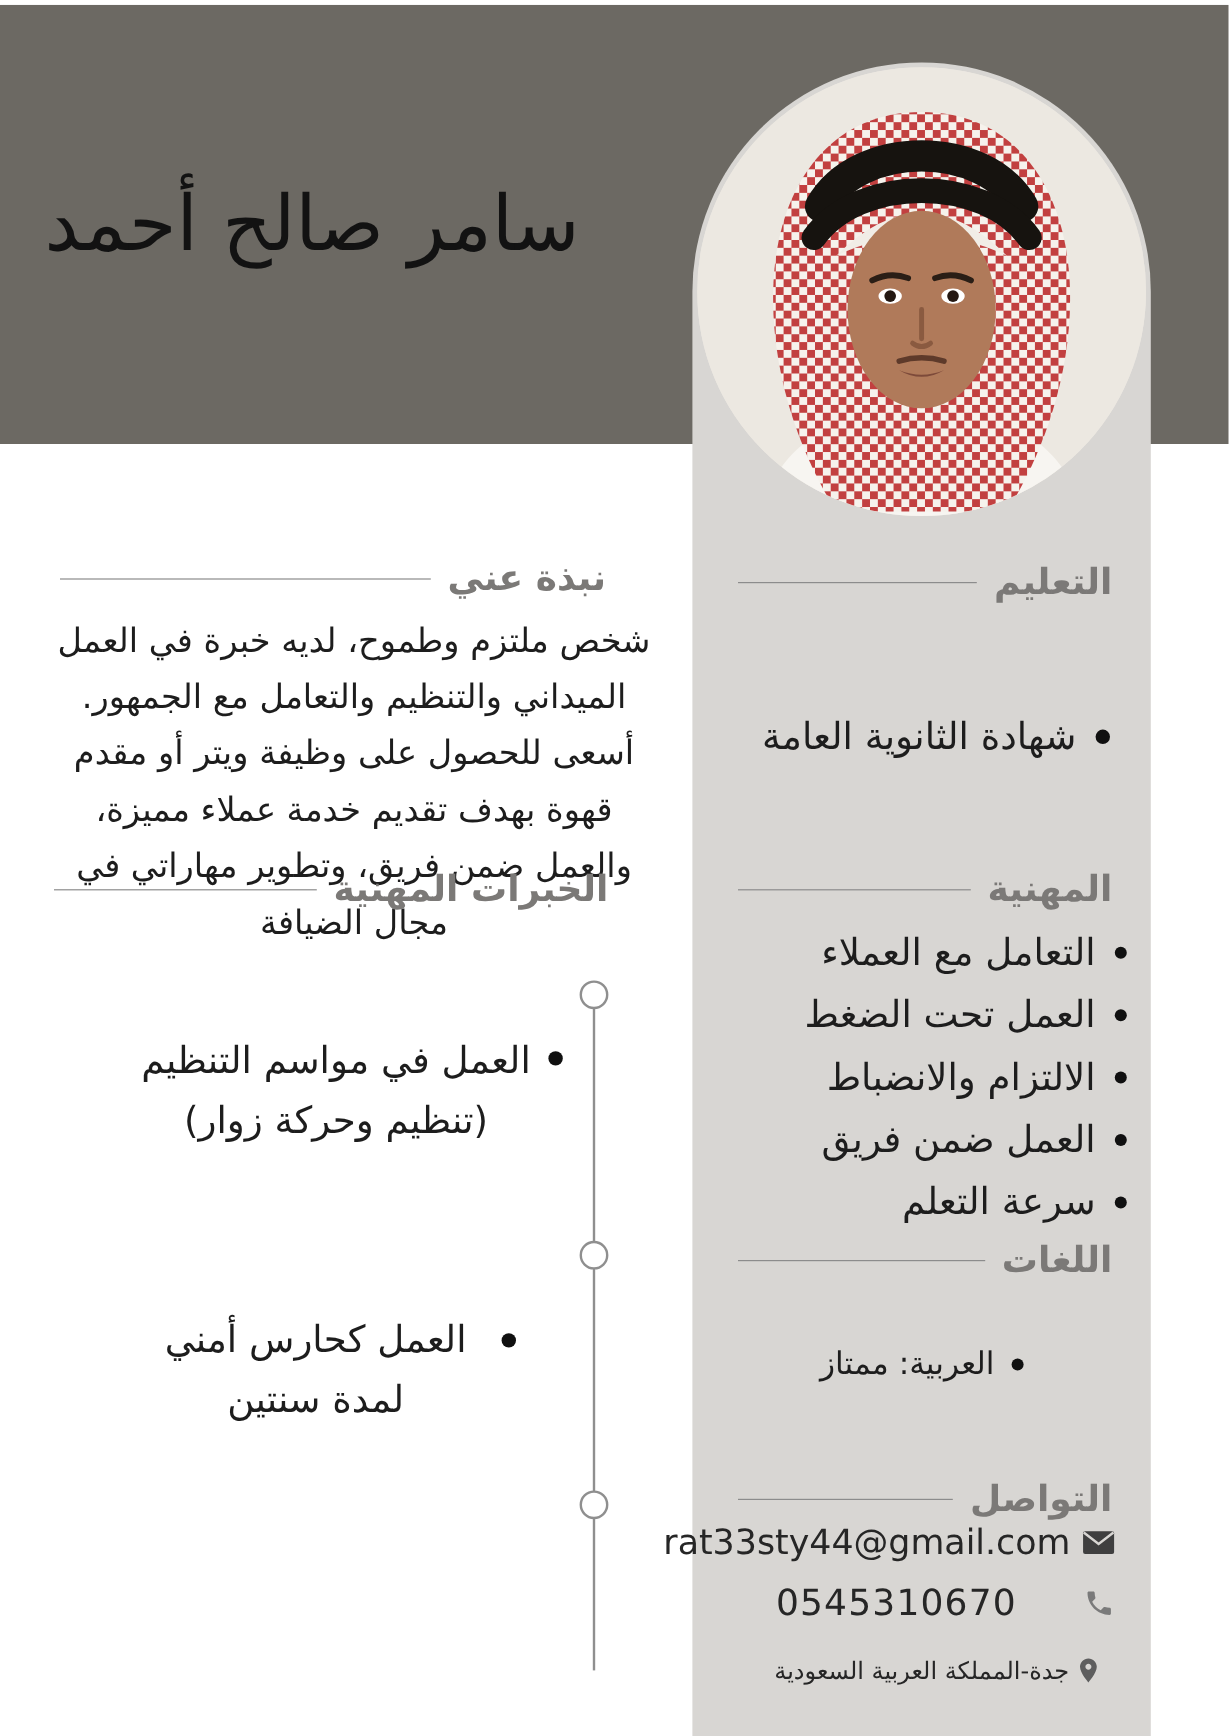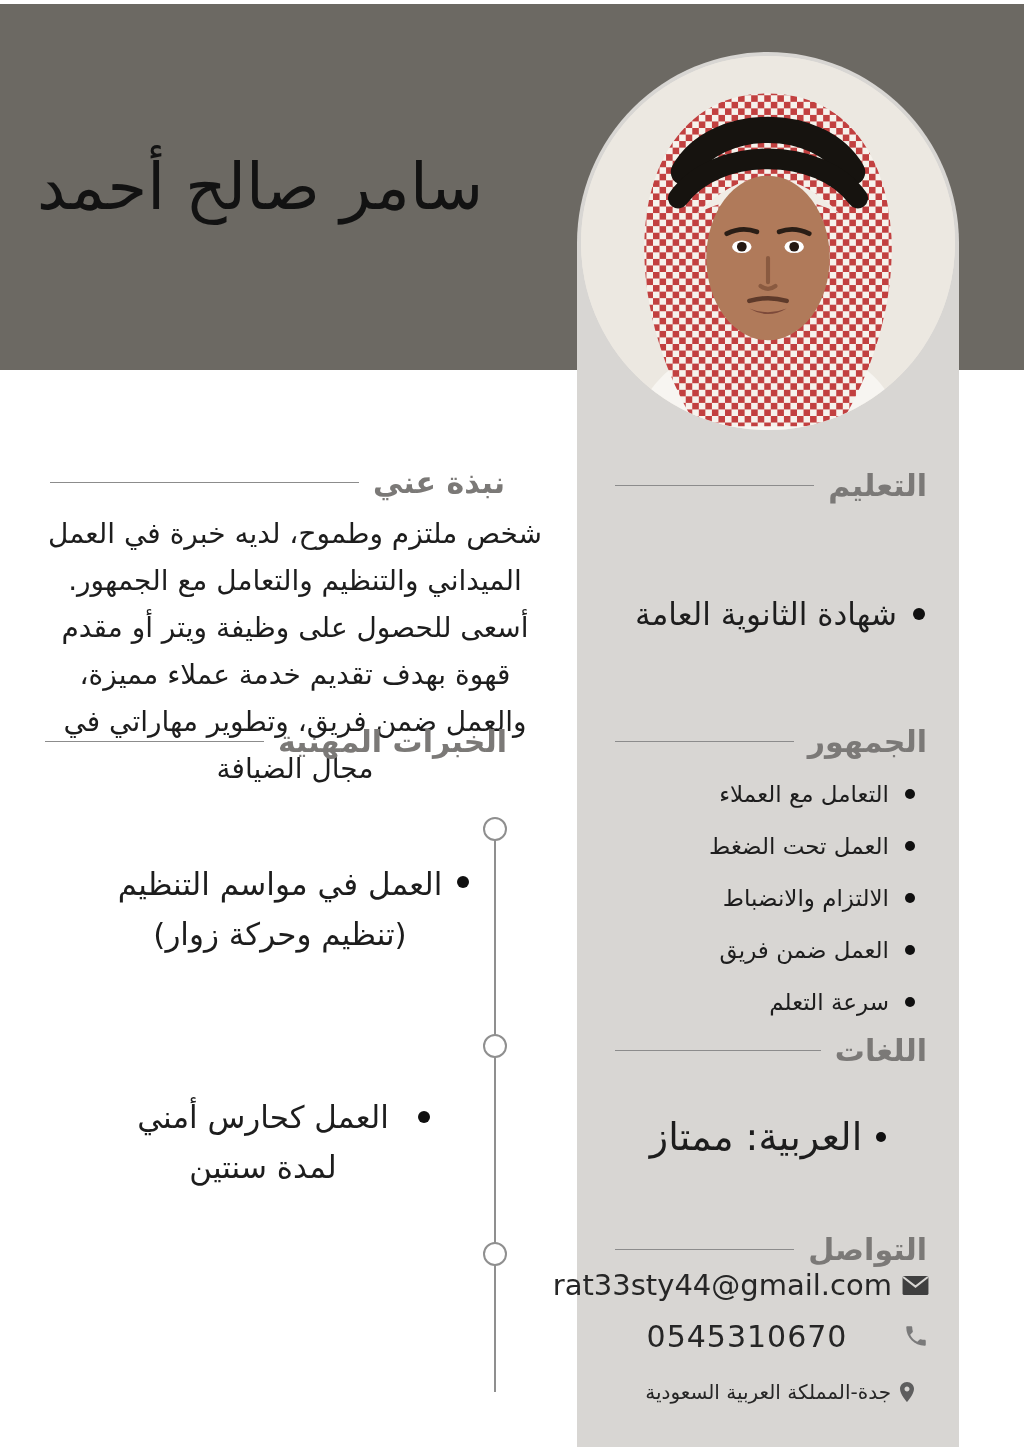--- a/index.html
+++ b/index.html
@@ -22,22 +22,22 @@
   .sec-head{position:absolute;display:flex;align-items:center;direction:rtl;gap:14px;}
   .sec-head .ttl{font-weight:bold;font-size:30px;color:var(--heading_gray);white-space:nowrap;}
   .sec-head .ln{flex:1;border-top:1px solid var(--line_gray);height:0;}
   .col-head{left:38px;width:312px;height:38px;}
   .item-row{position:absolute;display:flex;direction:rtl;align-items:center;height:52px;color:var(--text_dark);}
   .dot{width:12px;height:12px;border-radius:50%;background:#101010;flex:0 0 auto;}
   .dot.sm{width:10px;height:10px;}
   .edu-row{left:0;top:536px;width:382px;padding-right:34px;gap:16px;font-size:31px;}
   .skills{position:absolute;left:0;top:716px;width:382px;}
   .skill-row{position:relative;display:flex;direction:rtl;align-items:center;height:52px;
-             padding-right:44px;gap:16px;font-size:23px;color:var(--text_dark);}
-  .lang-row{left:0;top:1059px;width:382px;justify-content:center;gap:14px;font-size:38px;align-items:center;}
+             padding-right:20px;gap:16px;font-size:31px;color:var(--text_dark);}
+  .lang-row{left:0;top:1059px;width:382px;justify-content:center;gap:14px;font-size:26px;align-items:center;}
   .contact-row{left:0;width:382px;padding-right:30px;gap:10px;padding-left:24px;}
   .contact-row .txt{color:#262626;}
   .email-row{top:1207px;font-size:29px;}
   .email-row .txt{direction:ltr;}
   .phone-row{top:1258px;font-size:30px;}
   .phone-row .txt{flex:1;text-align:center;direction:ltr;letter-spacing:1px;}
   .loc-row{top:1314px;padding-right:40px;gap:4px;font-size:20px;}
   .cicon{flex:0 0 auto;display:flex;align-items:center;}
   
   .about-head{left:50px;top:460px;width:455px;height:36px;}
@@ -117,21 +117,21 @@
     <div class="sec-head col-head" style="top:414px">
       <span class="ttl">التعليم</span>
       <span class="ln"></span>
     </div>
     <div class="item-row edu-row">
       <span class="dot"></span>
       <span>شهادة الثانوية العامة</span>
     </div>
 
     <div class="sec-head col-head" style="top:670px">
-      <span class="ttl">الجمهور</span>
+      <span class="ttl">المهنية</span>
       <span class="ln"></span>
     </div>
     <div class="skills">
       <div class="skill-row">
         <span class="dot sm"></span>
         <span>التعامل مع العملاء</span>
       </div>
       <div class="skill-row">
         <span class="dot sm"></span>
         <span>العمل تحت الضغط</span>

